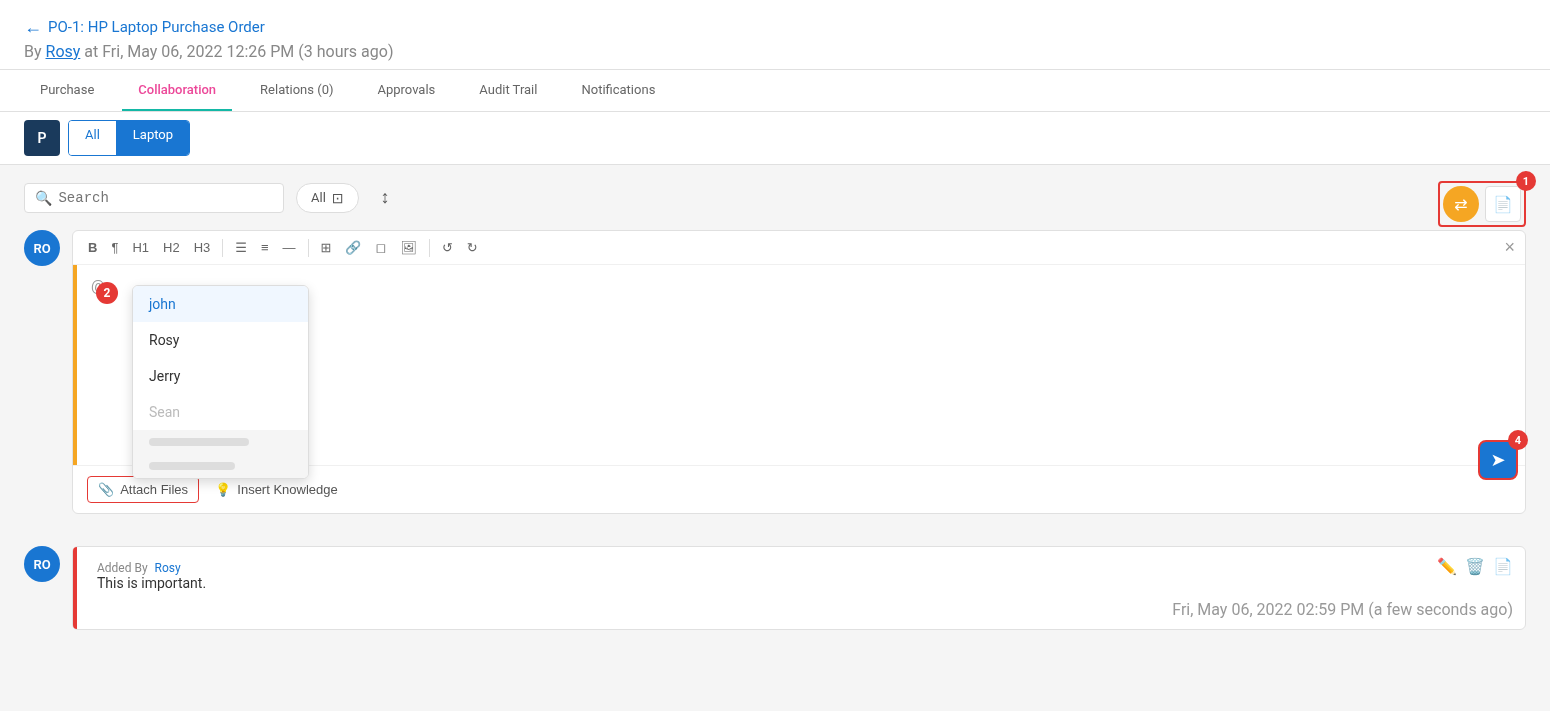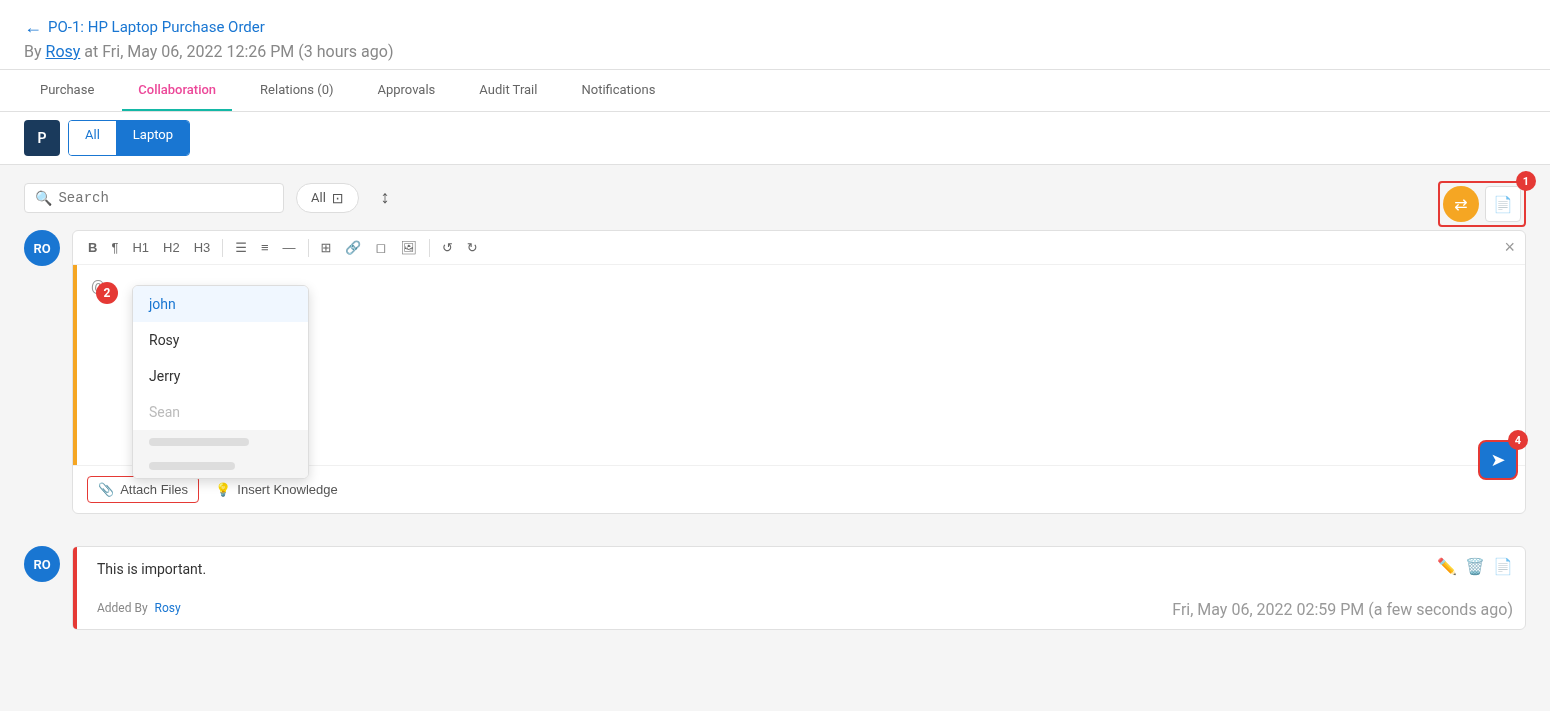--- a/index.html
+++ b/index.html
@@ -156,25 +156,25 @@
         </div>
       </div>
     </div>
   </div>
 
   <div style="display:flex;gap:12px;align-items:flex-start;">
     <div class="avatar">RO</div>
     <div style="flex:1;background:#fff;border-radius:6px;border:1px solid #e0e0e0;padding:14px 16px;position:relative;">
       <div style="position:absolute;left:0;top:0;bottom:0;width:4px;background:#e53935;border-radius:6px 0 0 6px;"></div>
       <div style="margin-left:8px;">
-        <div style="font-size:14px;color:#333;margin-bottom:24px;">This is important.</div>
         <div style="font-size:12px;color:#888;">
           <span>Added By</span>
           <a href="#" style="color:#1976d2;text-decoration:none;margin-left:4px;">Rosy</a>
         </div>
+        <div style="font-size:14px;color:#333;margin-bottom:24px;">This is important.</div>
       </div>
       <div style="position:absolute;top:10px;right:12px;display:flex;gap:8px;">
         <button style="background:none;border:none;cursor:pointer;color:#aaa;font-size:16px;">✏️</button>
         <button style="background:none;border:none;cursor:pointer;color:#e53935;font-size:16px;">🗑️</button>
         <button style="background:none;border:none;cursor:pointer;color:#aaa;font-size:16px;">📄</button>
       </div>
       <div style="position:absolute;bottom:10px;right:12px;font-size:16px;color:#999;">Fri, May 06, 2022 02:59 PM (a few seconds ago)</div>
     </div>
   </div>
 

